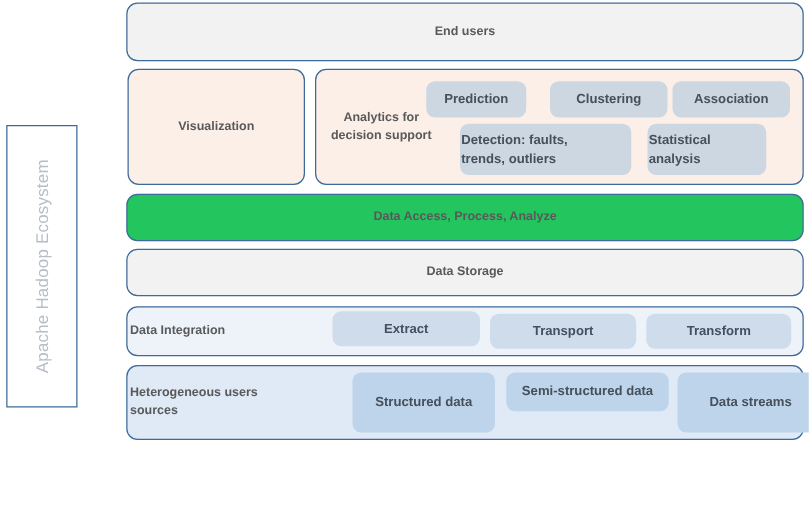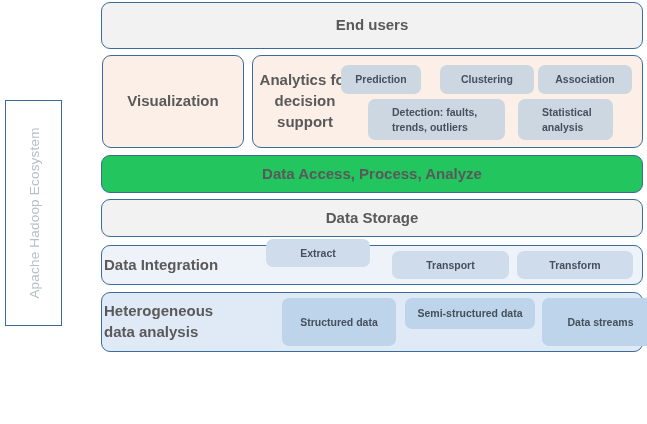--- a/index.html
+++ b/index.html
@@ -51,21 +51,21 @@
     position: absolute;
     box-sizing: border-box;
     border: 1.4px solid #3c6a9a;
     border-radius: 9px;
     display: flex;
     align-items: center;
   }
   .band.centered { justify-content: center; }
 
   .band-label {
-    font-size: 15px;
+    font-size: 10px;
     color: #595959;
     font-weight: bold;
     line-height: 1.38;
   }
   .band-label.left {
     padding-left: 2px;
     text-align: left;
   }
 
   
@@ -81,21 +81,21 @@
     box-sizing: border-box;
     border-radius: 7px;
     display: flex;
     align-items: center;
     font-size: 10.5px;
     color: #45505c;
     font-weight: bold;
     line-height: 1.42;
   }
   .chip.center { justify-content: center; text-align: center; }
-  .chip.left   { justify-content: flex-start; text-align: left; padding-left: 24px; }
+  .chip.left   { justify-content: flex-start; text-align: left; padding-left: 1px; }
 
   .chip-grey  { background: #ccd7e2; }
   .chip-lite  { background: #cfdcec; }
   .chip-mid   { background: #bed4ea; margin-left: 20px; }
 </style>
 </head>
 <body>
 
 <div class="canvas">
 
@@ -140,34 +140,34 @@
   </div>
 
   <div class="band centered fill-grey" style="left:101px; top:199px; width:542px; height:38px;">
     <span class="band-label">Data Storage</span>
   </div>
 
   <div class="band fill-paleblue" style="left:101px; top:245px; width:542px; height:40px;">
     <span class="band-label left">Data Integration</span>
   </div>
 
-  <div class="chip chip-lite center" style="left:266px; top:239px; width:104px; height:28px;">
+  <div class="chip chip-lite center" style="left:266px; top:249px; width:118px; height:28px;">
     <span>Extract</span>
   </div>
 
   <div class="chip chip-lite center" style="left:392px; top:251px; width:117px; height:28px;">
     <span>Transport</span>
   </div>
 
   <div class="chip chip-lite center" style="left:517px; top:251px; width:116px; height:28px;">
     <span>Transform</span>
   </div>
 
   <div class="band fill-blue" style="left:101px; top:292px; width:542px; height:60px;">
-    <span class="band-label left" style="max-width:140px;">Heterogeneous data analysis</span>
+    <span class="band-label left" style="max-width:140px;">Heterogeneous users sources</span>
   </div>
 
   <div class="chip chip-mid center" style="left:262px; top:298px; width:114px; height:48px;">
     <span style="max-width:80px;">Structured data</span>
   </div>
 
   <div class="chip chip-mid center" style="left:385px; top:298px; width:130px; height:31px;">
     <span style="max-width:118px;">Semi-structured data</span>
   </div>
 

